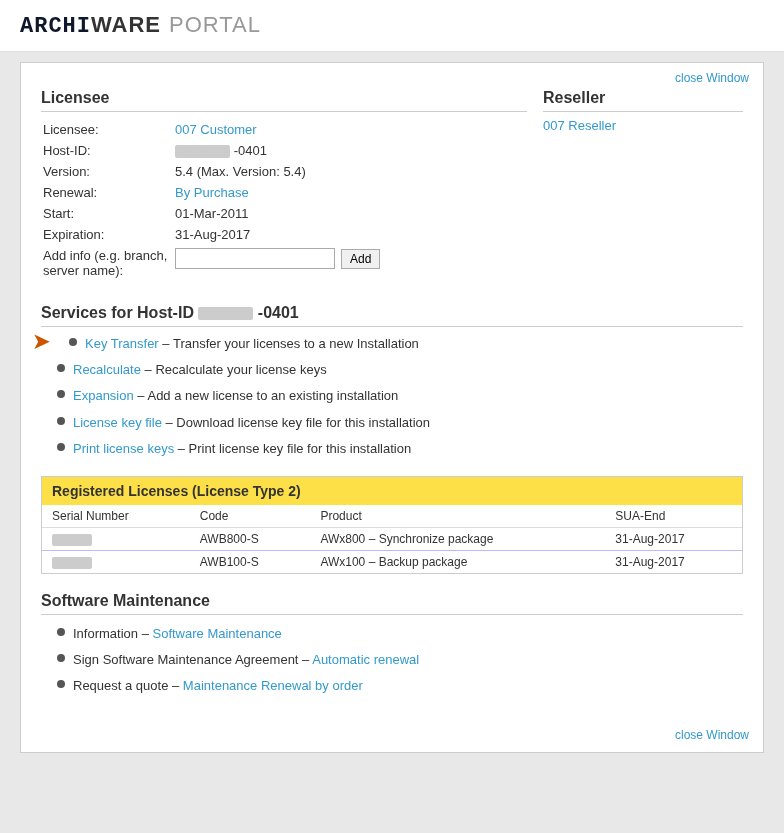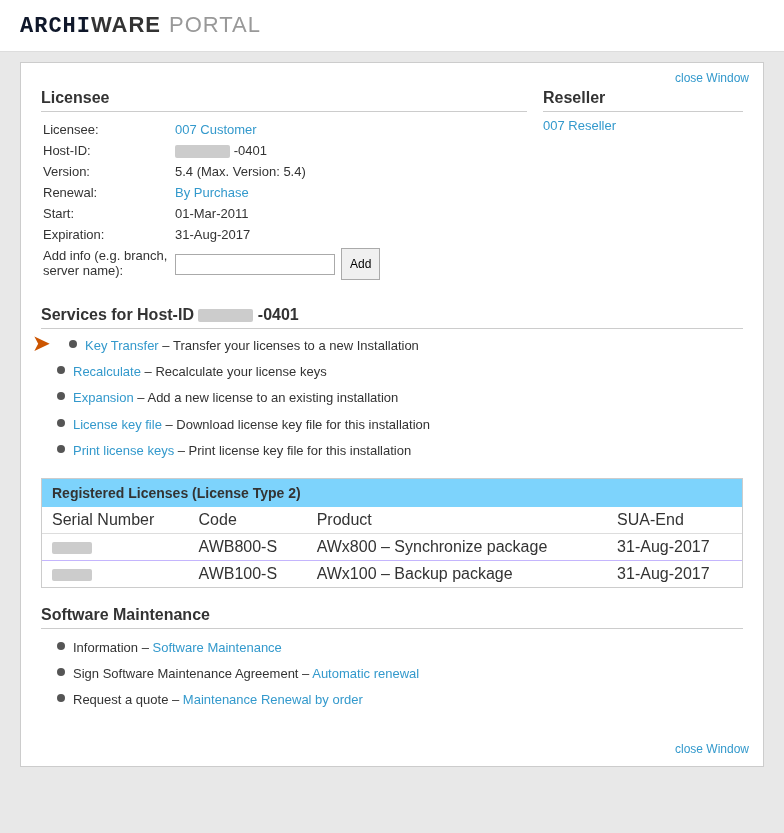--- a/index.html
+++ b/index.html
@@ -98,21 +98,21 @@
     }
     .add-info-input {
       border: 1px solid #aaa;
       padding: 2px 4px;
       font-size: 13px;
       width: 160px;
     }
     .add-button {
       background: #f0f0f0;
       border: 1px solid #aaa;
-      padding: 8px 8px;
+      padding: 2px 8px;
       font-size: 12px;
       cursor: pointer;
     }
     .services-section {
       margin-top: 16px;
     }
     .services-title {
       font-size: 16px;
       font-weight: bold;
       color: #333;
@@ -141,30 +141,30 @@
       line-height: 1.4;
     }
     .licenses-section {
       margin-top: 18px;
     }
     .licenses-box {
       border: 1px solid #ccc;
       margin-top: 8px;
     }
     .licenses-header {
-      background: #7dd3fc;
+      background: #fde047;
       padding: 6px 10px;
       font-size: 14px;
       font-weight: bold;
       color: #333;
     }
     .licenses-table {
       width: 100%;
       border-collapse: collapse;
-      font-size: 16px;
+      font-size: 12px;
     }
     .licenses-table th {
       text-align: left;
       padding: 4px 10px;
       color: #333;
       font-weight: normal;
       border-bottom: 1px solid #ddd;
     }
     .licenses-table td {
       padding: 4px 10px;

